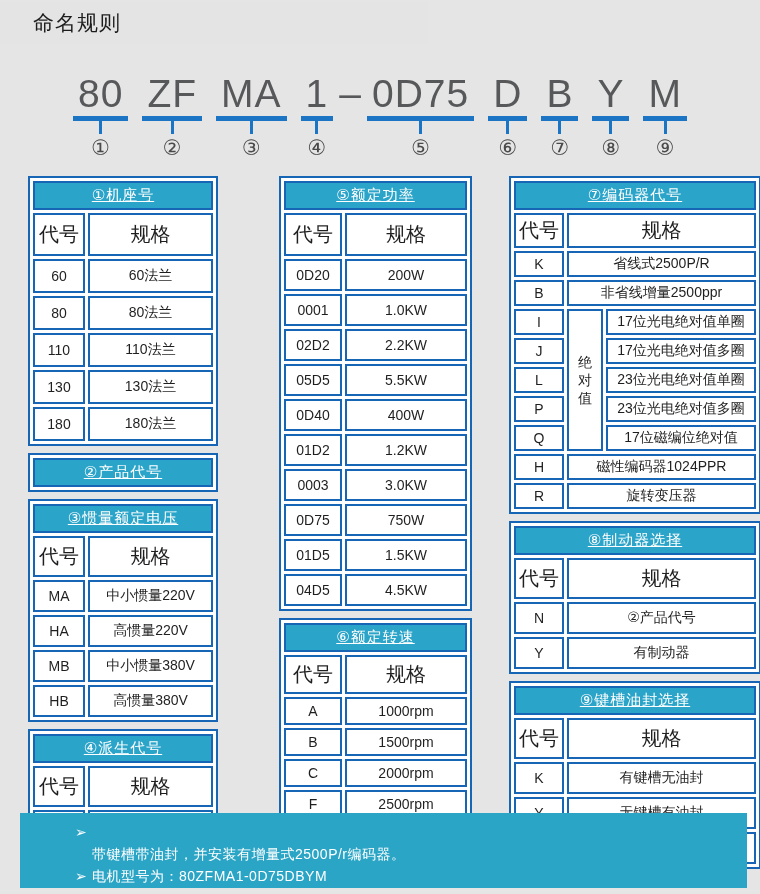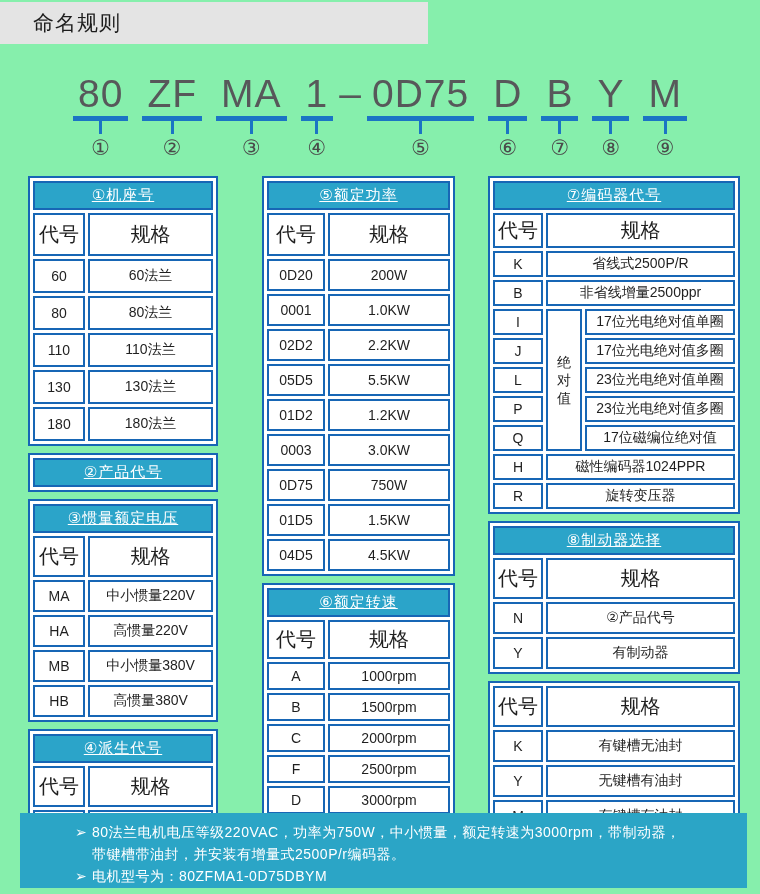--- a/index.html
+++ b/index.html
@@ -1,20 +1,20 @@
 <!DOCTYPE html>
 <html><head>
 <meta charset="utf-8">
 <style>
   * { box-sizing: border-box; margin: 0; padding: 0; }
   html,body { background:#ffffff; }
   #page {
     position: relative;
     width: 760px; height: 894px;
-    background: #86efac;
+    background: #e5e5e5;
     font-family: "Liberation Sans", "DejaVu Sans", sans-serif;
     overflow: hidden;
   }
   
   .top-bar {
     position: absolute; left: 0; top: 2px;
     width: 428px; height: 42px;
     background: #e4e4e4;
     display: flex; align-items: center;
     padding-left: 33px;
@@ -34,22 +34,22 @@
     letter-spacing: 1px;
   }
   .seg-tick { width: 3px; height: 13px; background: #1b74c4; }
   .seg-mark { font-size: 21px; line-height: 1; color: #4a4a4a; margin-top: 3px; }
   .model-dash { font-size: 39px; line-height: 1.0; color: #57585a; margin: 0 -8px; }
 
   
   .tables { position: absolute; top: 176px; left: 0; width: 760px; height: 630px; }
   .col { position: absolute; top: 0; }
   .col1 { left: 28px;  width: 190px; }
-  .col2 { left: 262px; width: 193px; }
-  .col3 { left: 488px; width: 252px; }
+  .col2 { left: 279px; width: 193px; }
+  .col3 { left: 509px; width: 252px; }
   .sec { border: 2px solid #1766b5; margin-bottom: 7px; background: #ffffff; }
   .sec table {
     width: 100%;
     border-collapse: separate; border-spacing: 3px;
     table-layout: fixed;
   }
   .sec th, .sec td {
     border: 2px solid #1766b5;
     text-align: center; vertical-align: middle;
     background: #ffffff; font-weight: normal;
@@ -278,20 +278,24 @@
               </tr>
           <tr>
                 <td>02D2</td>
                 <td>2.2KW</td>
               </tr>
           <tr>
                 <td>05D5</td>
                 <td>5.5KW</td>
               </tr>
           <tr>
+                <td>0D40</td>
+                <td>400W</td>
+              </tr>
+          <tr>
                 <td>01D2</td>
                 <td>1.2KW</td>
               </tr>
           <tr>
                 <td>0003</td>
                 <td>3.0KW</td>
               </tr>
           <tr>
                 <td>0D75</td>
                 <td>750W</td>
@@ -427,20 +431,23 @@
         </tbody>
           </table>
       </div>
       <div class="sec t9">
         <table>
           <colgroup>
               <col style="width:50px">
               <col>
             </colgroup>
           <tbody>
+              <tr>
+                <th class="bar" colspan="2">⑨键槽油封选择</th>
+              </tr>
           <tr>
                 <td class="head">代号</td>
               <td class="head">规格</td>
               </tr>
           <tr>
                 <td>K</td>
                 <td>有键槽无油封</td>
               </tr>
           <tr>
                 <td>Y</td>
@@ -452,21 +459,20 @@
               </tr>
         </tbody>
           </table>
       </div>
     </div>
   </div>
 
   <div class="note">
     <div class="note-line">
       <span class="note-bullet">➢</span>
-      <span>80法兰电机电压等级220VAC，功率为750W，中小惯量，额定转速为3000rpm，带制动器，</span>
     </div>
     <div class="note-line">
       <span class="note-bullet"></span>
       <span>带键槽带油封，并安装有增量式2500P/r编码器。</span>
     </div>
     <div class="note-line">
       <span class="note-bullet">➢</span>
       <span>电机型号为：80ZFMA1-0D75DBYM</span>
     </div>
   </div>

